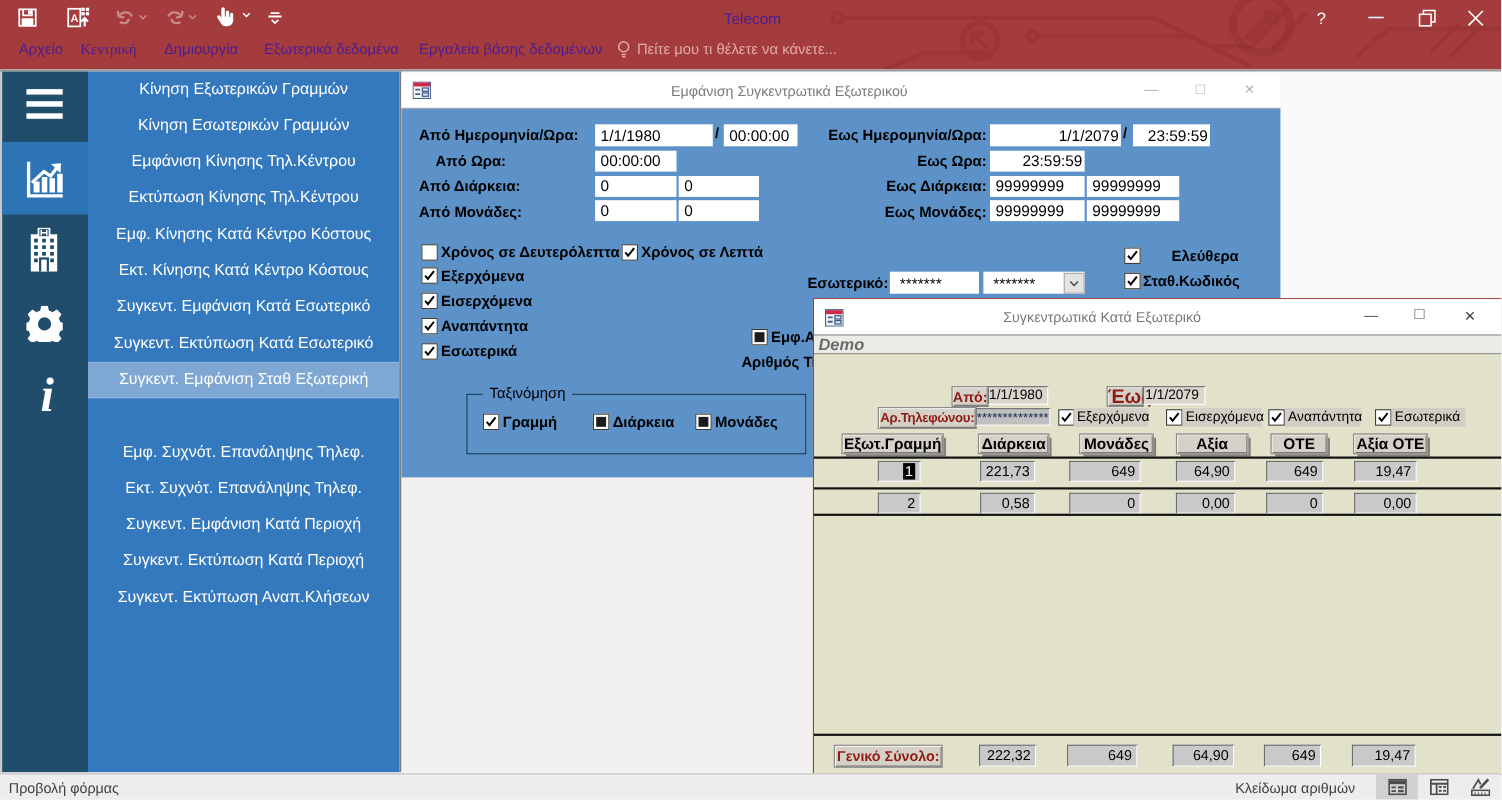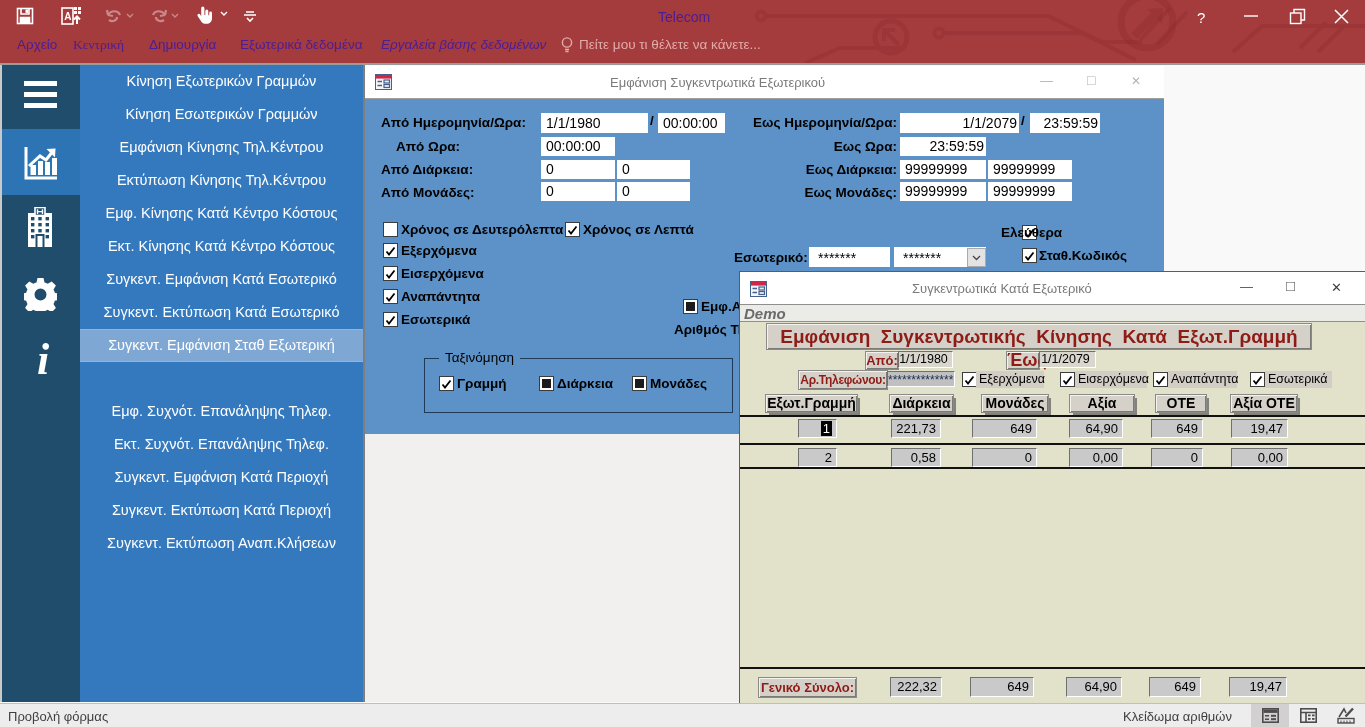--- a/index.html
+++ b/index.html
@@ -123,21 +123,21 @@
     <g stroke="#e2abab" stroke-width="1.4" fill="none">
       <circle cx="7" cy="6.5" r="4.6"></circle>
       <path d="M5 13.5 H9 M5.4 15.5 H8.6"></path>
     </g>
   </svg>
   <div class="abs tab" style="left:658px;top:9px;font-size:14px;">Telecom</div>
   <div class="abs tab" style="left:17px;">Αρχείο</div>
   <div class="abs tab" style="left:73px;font-family:Liberation Serif, serif;">Κεντρική</div>
   <div class="abs tab" style="left:149px;">Δημιουργία</div>
   <div class="abs tab" style="left:240px;">Εξωτερικά δεδομένα</div>
-  <div class="abs tab" style="left:381px;font-style:italic;">Εργαλεία βάσης δεδομένων</div>
+  <div class="abs tab" style="left:381px;">Εργαλεία βάσης δεδομένων</div>
   <div class="abs tab tellme" style="left:579px;">Πείτε μου τι θέλετε να κάνετε...</div>
 
   <div class="abs" id="rail"></div>
   <div class="abs" id="navpane">
     <div class="navitem" style="top:0px;">Κίνηση Εξωτερικών Γραμμών</div>
     <div class="navitem" style="top:33px;">Κίνηση Εσωτερικών Γραμμών</div>
     <div class="navitem" style="top:66px;">Εμφάνιση Κίνησης Τηλ.Κέντρου</div>
     <div class="navitem" style="top:99px;">Εκτύπωση Κίνησης Τηλ.Κέντρου</div>
     <div class="navitem" style="top:132px;">Εμφ. Κίνησης Κατά Κέντρο Κόστους</div>
     <div class="navitem" style="top:165px;">Εκτ. Κίνησης Κατά Κέντρο Κόστους</div>
@@ -265,21 +265,21 @@
       <div class="inp" style="left:444px;top:148px;width:69px;height:20px;padding:0 6px;line-height:22px;">*******</div>
       <div class="inp" style="left:529px;top:148px;width:80px;height:20px;padding:0 6px;line-height:22px;">*******</div>
       <div style="position:absolute;left:602px;top:149px;width:19px;height:19px;background:#e3e3e3;border:1px solid #ababab;box-sizing:border-box;">
         <svg width="17" height="17" viewBox="0 0 17 17">
             <path d="M5 7 L8.5 10.5 L12 7" stroke="#444" stroke-width="1.3" fill="none"></path>
           </svg></div>
 
       <div class="cbx" style="left:657px;top:126px;"><svg width="13" height="13" viewBox="0 0 13 13">
             <path d="M2.5 6.5 L5 9.5 L10.5 2.5" stroke="#000" stroke-width="1.8" fill="none"></path>
           </svg></div>
-      <div class="lbl" style="left:636px;top:126px;">Ελεύθερα</div>
+      <div class="lbl" style="left:700px;top:126px;">Ελεύθερα</div>
       <div class="cbx" style="left:657px;top:149px;"><svg width="13" height="13" viewBox="0 0 13 13">
             <path d="M2.5 6.5 L5 9.5 L10.5 2.5" stroke="#000" stroke-width="1.8" fill="none"></path>
           </svg></div>
       <div class="lbl" style="left:674px;top:149px;">Σταθ.Κωδικός</div>
 
       <div class="cbx" style="left:318px;top:200px;">
           <div style="position:absolute;left:2px;top:2px;width:9px;height:9px;background:#1c1c1c;"></div>
         </div>
       <div class="lbl" style="left:336px;top:200px;">Εμφ.Αρ</div>
       <div class="lbl" style="left:309px;top:223px;">Αριθμός Τη</div>
@@ -311,21 +311,20 @@
         <rect x="9" y="6" width="5.5" height="3" fill="#e8ecf4" stroke-width="1.2"></rect>
         <rect x="9" y="10.5" width="5.5" height="3" fill="#e8ecf4" stroke-width="1.2"></rect>
       </g>
     </svg>
     <div class="ttl" style="left:172px;top:9px;">Συγκεντρωτικά Κατά Εξωτερικό</div>
     <div class="ttl" style="left:500px;top:7px;color:#4f4f4f;">—</div>
     <div class="ttl" style="left:546px;top:5px;color:#4f4f4f;font-size:15px;">□</div>
     <div class="ttl" style="left:591px;top:8px;color:#3f3f3f;font-size:13px;">✕</div>
     <div id="demo">Demo</div>
 
-    <div class="raised dred" style="left:26px;top:51px;width:544px;height:25px;font-size:19px;line-height:25px;text-align:center;white-space:nowrap;overflow:hidden;">Εμφάνιση&nbsp; Συγκεντρωτικής&nbsp; Κίνησης&nbsp; Κατά&nbsp; Εξωτ.Γραμμή</div>
 
     <div class="raised dred" style="left:125px;top:79px;width:32px;height:17px;font-size:13px;line-height:17px;text-align:center;">Από:</div>
     <div class="sunk" style="left:158px;top:79px;width:49px;height:15px;line-height:15px;text-align:center;background:#d9d6ce;font-size:12.5px;">1/1/1980</div>
     <div class="raised dred" style="left:266px;top:79px;width:32px;height:17px;font-size:18px;line-height:17px;text-align:center;">Έως:</div>
     <div class="sunk" style="left:299px;top:79px;width:51px;height:15px;line-height:15px;text-align:center;background:#d9d6ce;font-size:12.5px;">1/1/2079</div>
 
     <div class="raised dred" style="left:58px;top:98px;width:88px;height:18px;font-size:12px;letter-spacing:-0.3px;line-height:18px;text-align:center;white-space:nowrap;">Αρ.Τηλεφώνου:</div>
     <div class="sunk" style="left:147px;top:99px;width:62px;height:14px;line-height:16px;text-align:center;background:#c0c0c0;color:#1c2c50;font-size:12px;letter-spacing:0px;">**************</div>
     <div class="cbx" style="left:222px;top:100px;"><svg width="13" height="13" viewBox="0 0 13 13">
           <path d="M2.5 6.5 L5 9.5 L10.5 2.5" stroke="#000" stroke-width="1.8" fill="none"></path>

